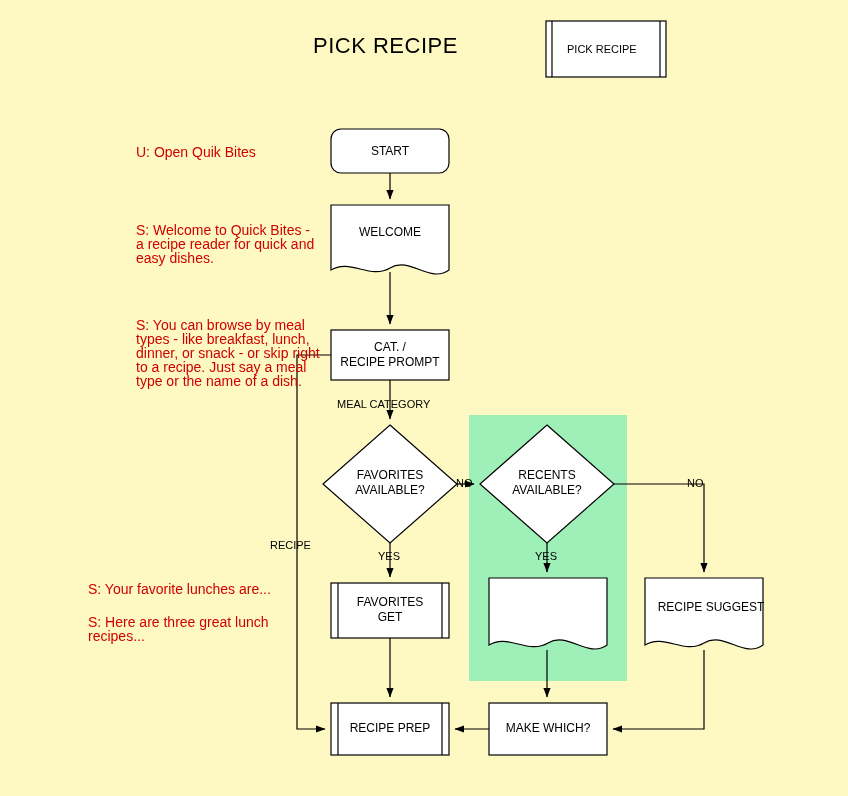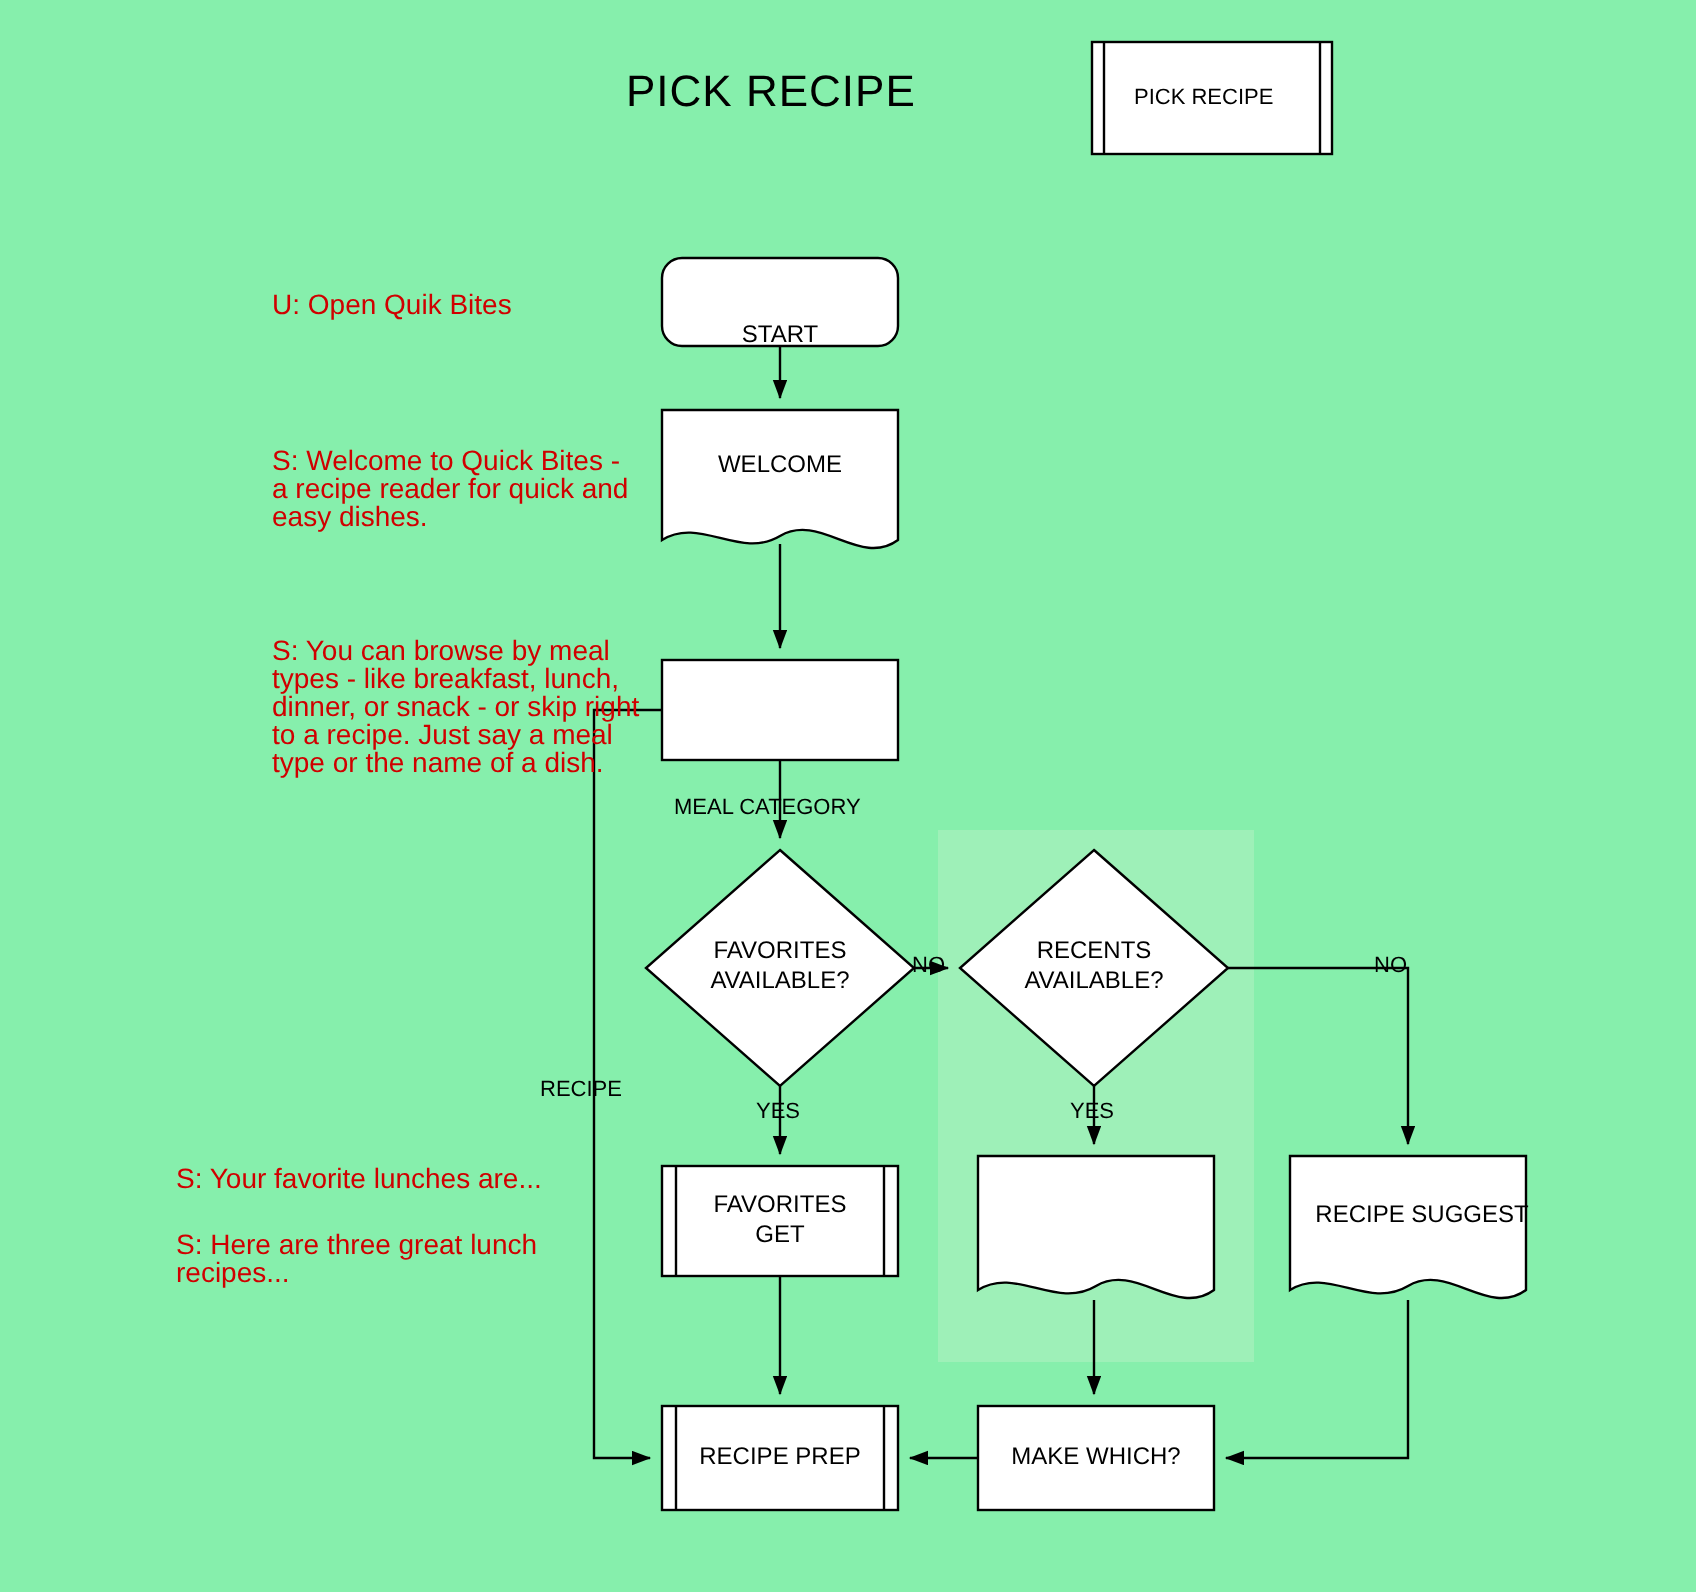--- a/index.html
+++ b/index.html
@@ -8,21 +8,21 @@
     background: #ffffff;
   }
   body {
     font-family: "Liberation Sans", sans-serif;
   }
   #canvas {
     position: relative;
     width: 848px;
     height: 796px;
     overflow: hidden;
-    background: #86efac;
+    background: #fef9c3;
   }
   #svg-layer {
     position: absolute;
     left: 0;
     top: 0;
     width: 848px;
     height: 796px;
   }
   .lbl {
     position: absolute;
@@ -124,22 +124,24 @@
 
     <line x1="489" y1="729" x2="455" y2="729" stroke="#000000" stroke-width="1.2" marker-end="url(#arrow)"></line>
 
     <polyline points="331,355 297,355 297,729 325,729" fill="none" stroke="#000000" stroke-width="1.2" marker-end="url(#arrow)"></polyline>
   </svg>
 
   <div class="title" style="left:313px; top:33px;">PICK RECIPE</div>
 
   <div class="legend-lbl" style="left:567px; top:43px;">PICK RECIPE</div>
 
-  <div class="lbl" style="left:331px; top:160px; width:118px;">START</div>
+  <div class="lbl" style="left:331px; top:144px; width:118px;">START</div>
   <div class="lbl" style="left:331px; top:225px; width:118px;">WELCOME</div>
+  <div class="lbl" style="left:331px; top:340px; width:118px;">CAT. /
+RECIPE PROMPT</div>
   <div class="lbl" style="left:331px; top:468px; width:118px;">FAVORITES
 AVAILABLE?</div>
   <div class="lbl" style="left:488px; top:468px; width:118px;">RECENTS
 AVAILABLE?</div>
   <div class="lbl" style="left:331px; top:595px; width:118px;">FAVORITES
 GET</div>
   <div class="lbl" style="left:645px; top:600px; width:132px;">RECIPE SUGGEST</div>
   <div class="lbl" style="left:331px; top:721px; width:118px;">RECIPE PREP</div>
   <div class="lbl" style="left:489px; top:721px; width:118px;">MAKE WHICH?</div>
 

